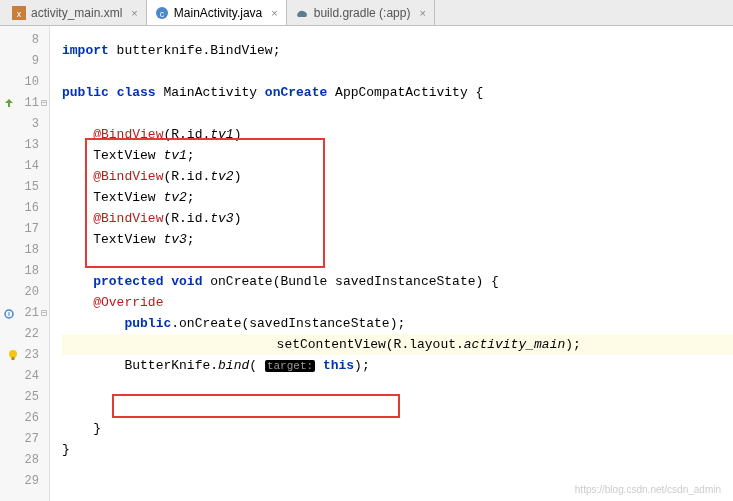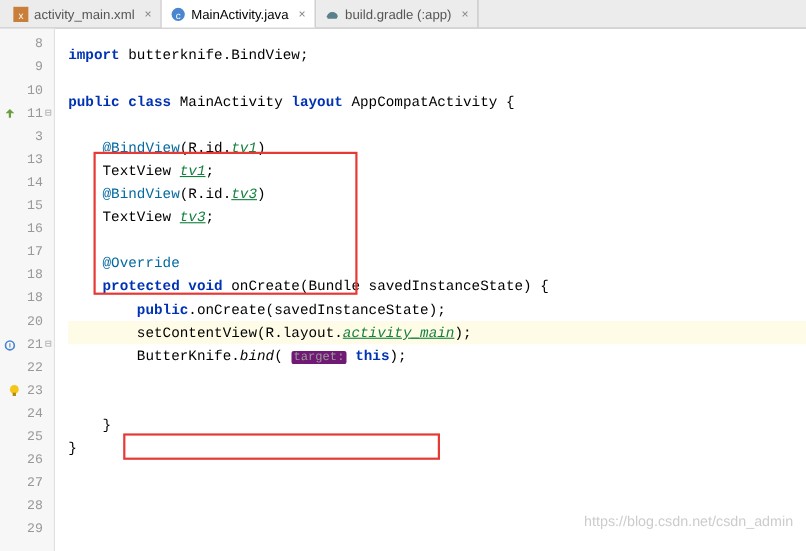--- a/index.html
+++ b/index.html
@@ -75,40 +75,41 @@
   padding-left: 12px;
   position: relative;
 }
 .code-line {
   height: 21px;
   line-height: 21px;
   white-space: pre;
 }
 .code-line.highlighted {
   background: #fefbe6;
+  text-align: center;
 }
 .kw { color: #0033b3; font-weight: bold; }
-.ann { color: #0369a1; }
-.field { color: #15803d; font-style: italic; text-decoration: underline; }
-.param-hint { color: #999; font-style: normal; background: #701a75; padding: 0 2px; border-radius: 2px; font-size: 11px;}
+.ann { color: #b91c1c; }
+.field { color: #000000; font-style: italic; }
+.param-hint { color: #999; font-style: normal; background: #000000; padding: 0 2px; border-radius: 2px; font-size: 11px;}
 .italic { font-style: italic; }
 .red-box {
   position: absolute;
   border: 2px solid #e53935;
   pointer-events: none;
 }
 .box1 { top: 112px; left: 35px; width: 240px; height: 130px; }
 .box2 { top: 368px; left: 62px; width: 288px; height: 24px; }
 .watermark {
   position: absolute;
-  bottom: 20px;
+  bottom: 6px;
   right: 12px;
   color: #ccc;
   font-family: sans-serif;
-  font-size: 13px;
+  font-size: 10px;
 }
 .fold-mark {
   position: absolute;
   right: 2px;
   color: #aaa;
   font-size: 10px;
 }
 </style>
 </head>
 <body>
@@ -169,29 +170,31 @@
     <div class="gutter-line"><span>25</span></div>
     <div class="gutter-line"><span>26</span></div>
     <div class="gutter-line"><span>27</span></div>
     <div class="gutter-line"><span>28</span></div>
     <div class="gutter-line"><span>29</span></div>
   </div>
 
   <div class="code">
     <div class="code-line"><span class="kw">import</span><span> butterknife.BindView;</span></div>
     <div class="code-line"></div>
-    <div class="code-line"><span class="kw">public</span> <span class="kw">class</span><span> MainActivity </span><span class="kw">layout</span><span> AppCompatActivity {</span></div>
+    <div class="code-line"><span class="kw">public</span> <span class="kw">class</span><span> MainActivity </span><span class="kw">onCreate</span><span> AppCompatActivity {</span></div>
     <div class="code-line"></div>
     <div class="code-line">    <span class="ann">@BindView</span><span>(R.id.</span><span class="field">tv1</span><span>)</span></div>
     <div class="code-line">    <span>TextView </span><span class="field">tv1</span><span>;</span></div>
+    <div class="code-line">    <span class="ann">@BindView</span><span>(R.id.</span><span class="field">tv2</span><span>)</span></div>
+    <div class="code-line">    <span>TextView </span><span class="field">tv2</span><span>;</span></div>
     <div class="code-line">    <span class="ann">@BindView</span><span>(R.id.</span><span class="field">tv3</span><span>)</span></div>
     <div class="code-line">    <span>TextView </span><span class="field">tv3</span><span>;</span></div>
     <div class="code-line"></div>
+    <div class="code-line">    <span class="kw">protected</span><span class="kw"> void</span><span> onCreate(Bundle savedInstanceState) {</span></div>
     <div class="code-line">    <span class="ann">@Override</span></div>
-    <div class="code-line">    <span class="kw">protected</span><span class="kw"> void</span><span> onCreate(Bundle savedInstanceState) {</span></div>
     <div class="code-line">        <span class="kw">public</span><span>.onCreate(savedInstanceState);</span></div>
     <div class="code-line highlighted">        <span>setContentView(R.layout.</span><span class="field">activity_main</span><span>);</span></div>
     <div class="code-line">        <span>ButterKnife.</span><span class="italic">bind</span><span>( </span><span class="param-hint">target:</span><span class="kw"> this</span><span>);</span></div>
     <div class="code-line"></div>
     <div class="code-line"></div>
     <div class="code-line">    <span>}</span></div>
     <div class="code-line"><span>}</span></div>
     <div class="code-line"></div>
 
     <div class="red-box box1"></div>

